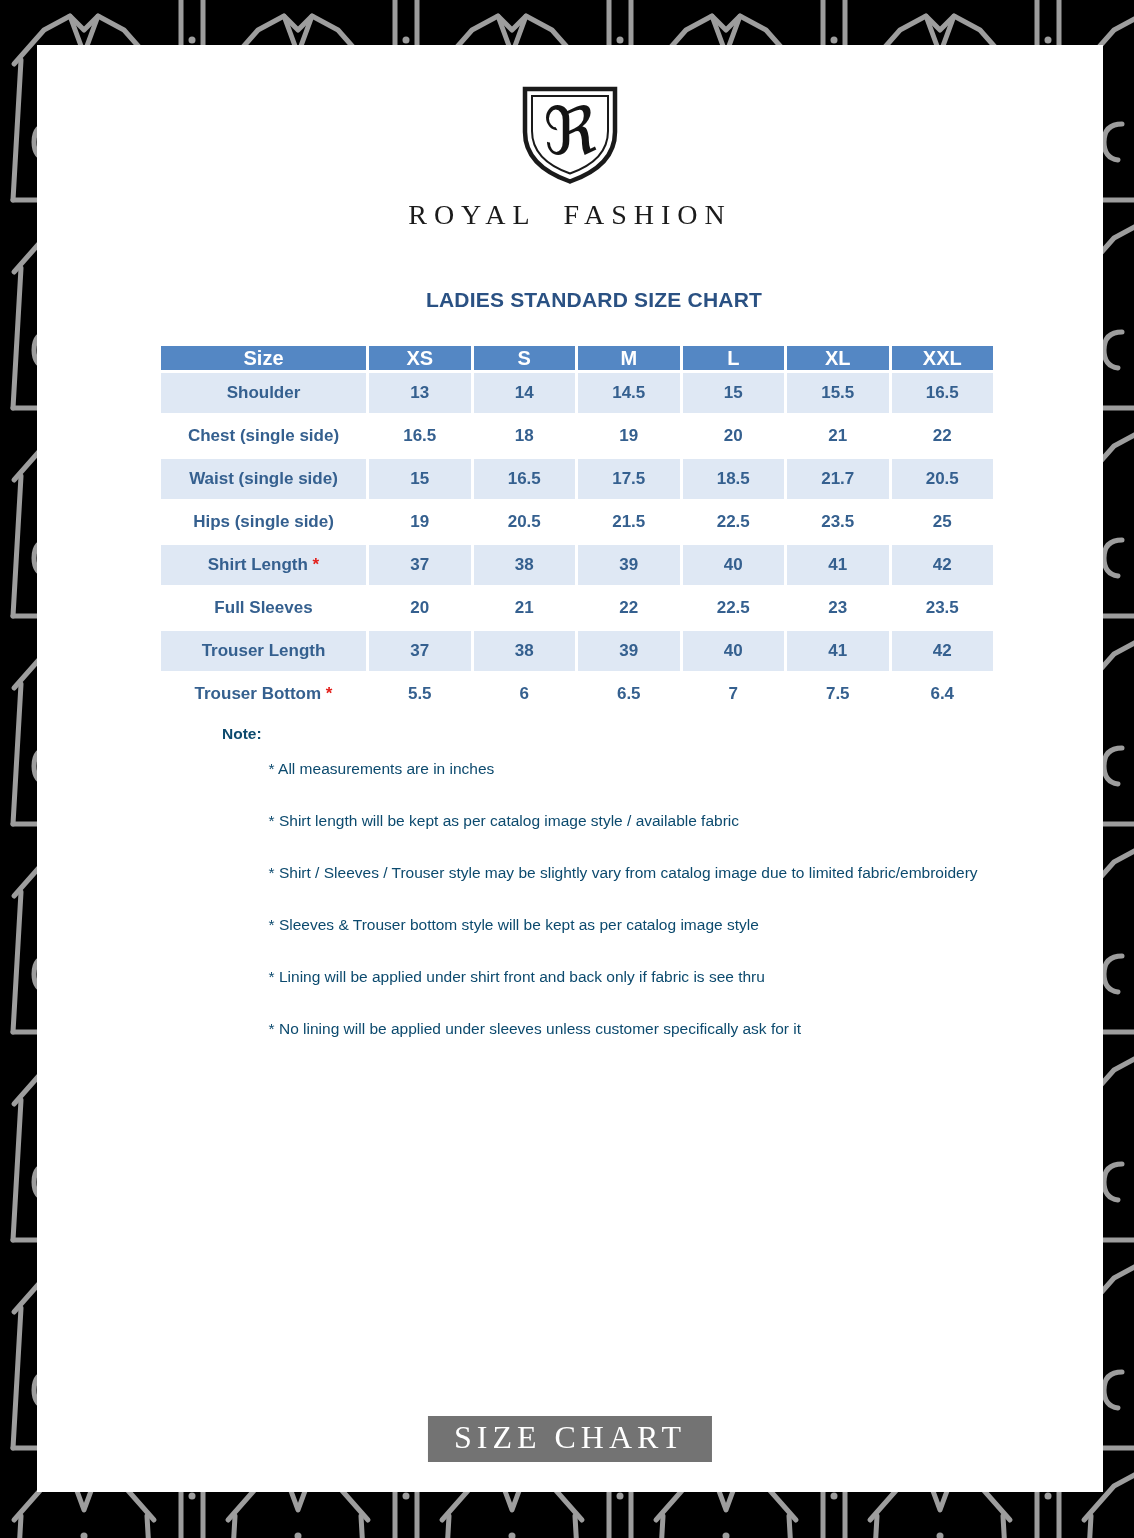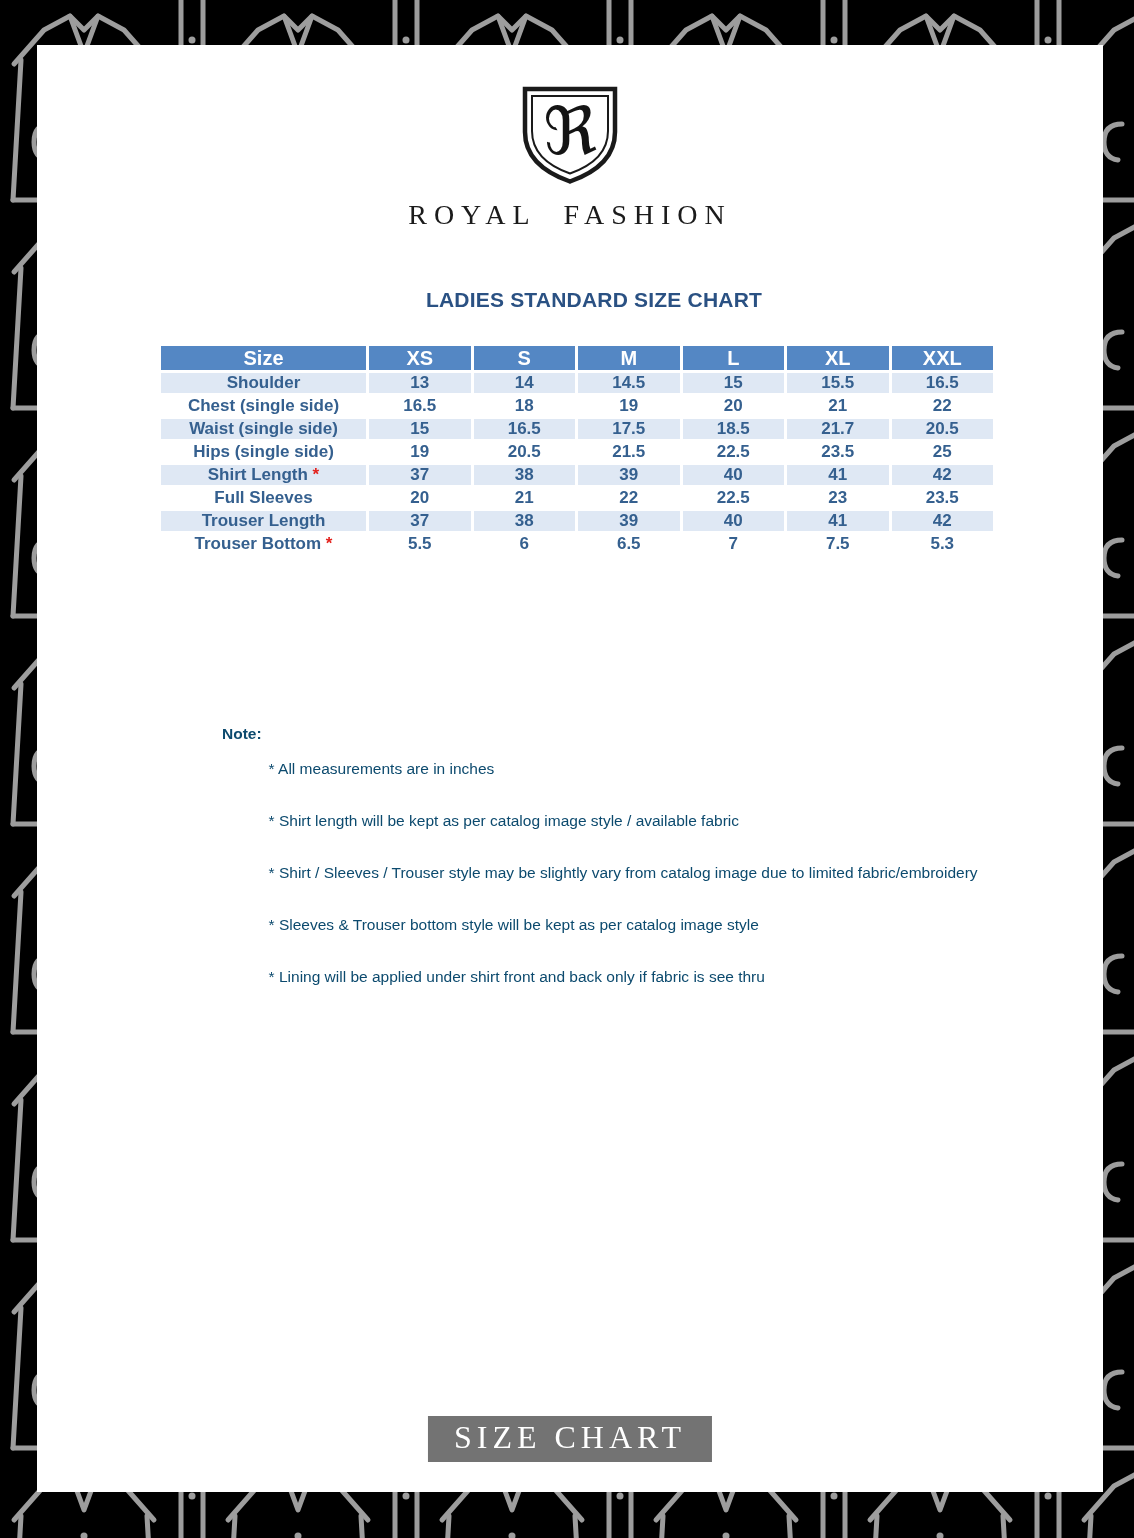--- a/index.html
+++ b/index.html
@@ -30,21 +30,21 @@
     border-collapse:separate;border-spacing:3px;table-layout:fixed;
   }
   .size-table th,.size-table td{
     text-align:center;vertical-align:middle;padding:0;
     font-size:17px;font-weight:bold;
   }
   .size-table thead th{
     background:#5487c4;color:#ffffff;height:24px;font-size:20px;
   }
   .size-table thead th.col-size{width:205px;}
-  .size-table tbody th,.size-table tbody td{height:20px;color:#35608f;}
+  .size-table tbody th,.size-table tbody td{height:40px;color:#35608f;}
   tr.row-alt th,tr.row-alt td{background:#dfe8f4;}
   tr.row-plain th,tr.row-plain td{background:#ffffff;}
   .ast{color:#e3211c;}
   
   .notes{
     position:absolute;left:185px;top:680px;display:flex;align-items:flex-start;
     color:#0c4a6e;font-size:15.5px;
   }
   .note-label{font-weight:bold;margin-right:7px;white-space:nowrap;}
   .note-line{margin-bottom:4px;line-height:16px;margin-top:36px;}
@@ -176,31 +176,32 @@
           <td>41</td>
           <td>42</td>
         </tr>
         <tr class="row-plain">
           <th>Trouser Bottom<span class="ast"> *</span></th>
           <td>5.5</td>
           <td>6</td>
           <td>6.5</td>
           <td>7</td>
           <td>7.5</td>
-          <td>5.3</td>
+          <td>6.4</td>
         </tr>
       </tbody>
   </table>
 
   <div class="notes">
     <div class="note-label">Note:</div>
     <div>
         <div class="note-line">* All measurements are in inches</div>
         <div class="note-line">* Shirt length will be kept as per catalog image style / available fabric</div>
         <div class="note-line">* Shirt / Sleeves / Trouser style may be slightly vary from catalog image due to limited fabric/embroidery</div>
         <div class="note-line">* Sleeves &amp; Trouser bottom style will be kept as per catalog image style</div>
         <div class="note-line">* Lining will be applied under shirt front and back only if fabric is see thru</div>
+        <div class="note-line">* No lining will be applied under sleeves unless customer specifically ask for it</div>
       </div>
   </div>
 
   <div class="banner">SIZE CHART</div>
 
 </div>
 
 </body></html>

